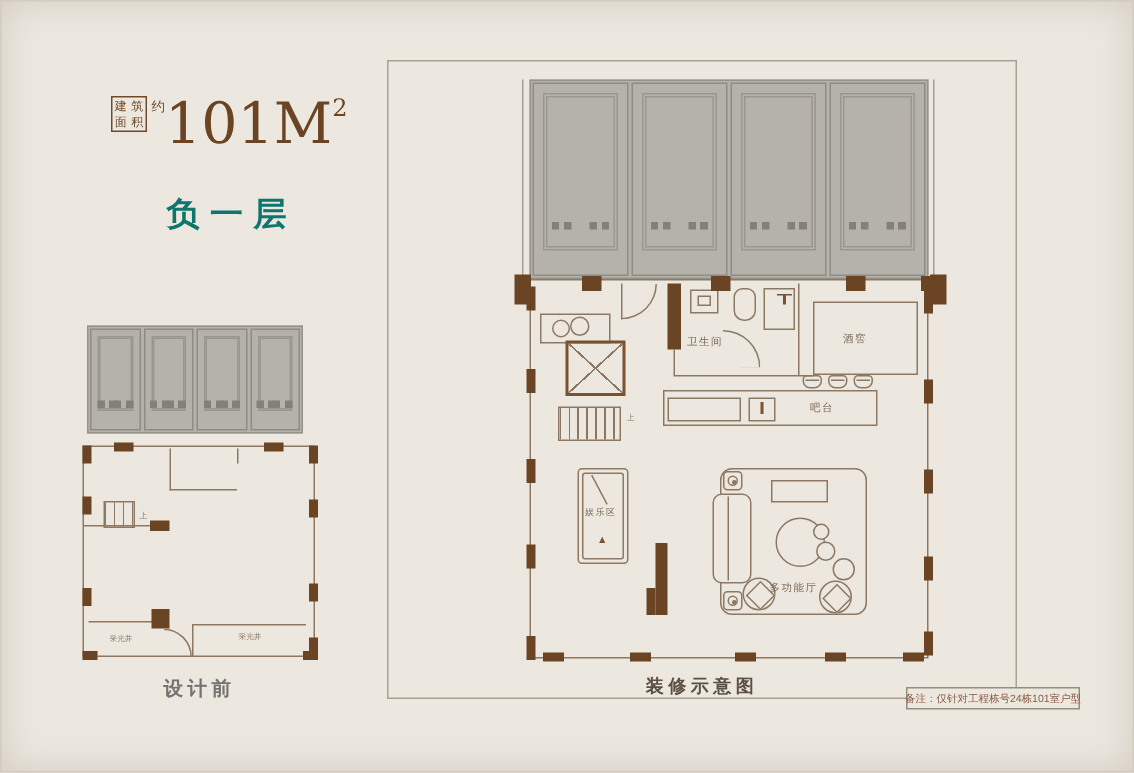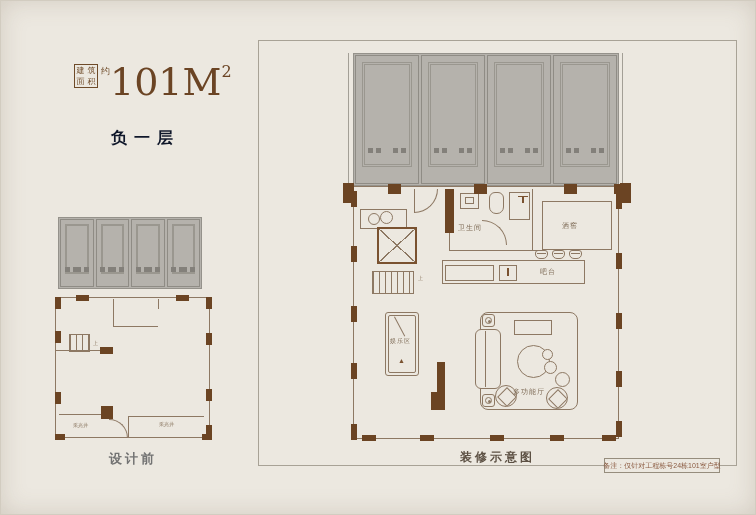--- a/index.html
+++ b/index.html
@@ -17,21 +17,21 @@
     border:1px solid #6e4a28;display:grid;grid-template-columns:1fr 1fr;
     align-items:center;justify-items:center;color:#6e4a28;font-size:8px;line-height:8px;
   }
   .approx{position:absolute;left:101px;top:65px;font-size:9px;color:#6e4a28;}
   .area-value{
     position:absolute;left:110px;top:52px;color:#6b4424;
     font-family:"DejaVu Serif","Liberation Serif",serif;font-size:38px;line-height:40px;
   }
   .area-value sup{font-size:16px;vertical-align:18px;}
   .floor-label{
-    position:absolute;left:111px;top:128px;font-size:16px;color:#0f172a;
+    position:absolute;left:111px;top:128px;font-size:22px;color:#0f766e;
     letter-spacing:7px;font-weight:bold;
   }
   
   .sp-caption{position:absolute;left:55px;top:450px;width:156px;text-align:center;
     font-size:13px;letter-spacing:3px;color:#737373;font-weight:bold;}
   .bp-caption{position:absolute;left:0;top:408px;width:100%;text-align:center;
     font-size:12px;letter-spacing:3px;color:#5c5043;font-weight:bold;}
   .note-box{position:absolute;left:604px;top:458px;width:116px;height:15px;
     border:1px solid #96old;border:1px solid #968d7d;background:#ece8e0;
     display:flex;align-items:center;justify-content:center;}
@@ -135,21 +135,21 @@
       <span class="tiny-label" style="left:103px;top:123px;">采光井</span>
 
       <div class="pier" style="left:-1px;top:-1px;width:6px;height:12px;box-shadow:0 34px #6b4423,0 95px #6b4423;"></div>
       <div class="pier" style="left:150px;top:-1px;width:6px;height:12px;box-shadow:0 36px #6b4423,0 92px #6b4423,0 128px #6b4423;"></div>
       <div class="pier" style="left:20px;top:-3px;width:13px;height:6px;box-shadow:100px 0 #6b4423;"></div>
       <div class="pier" style="left:-1px;top:136px;width:10px;height:6px;box-shadow:147px 0 #6b4423;"></div>
     </div>
   </div>
   <div class="sp-caption">设计前</div>
 
-  <div class="abs" style="left:258px;top:40px;width:479px;height:426px;border:1px solid #a8a296;">
+  <div class="abs" style="left:258px;top:40px;width:420px;height:426px;border:1px solid #a8a296;">
 
     <div class="lv" style="left:89px;top:12px;height:133px;background:#a39f96;"></div>
     <div class="lv" style="left:363px;top:12px;height:133px;background:#a39f96;"></div>
 
     <div class="garage" style="left:94px;top:12px;width:266px;height:133px;">
       <div class="bay">
           <div class="bay-inner"></div>
           <div class="bay-marks"></div>
         </div>
       <div class="bay">

